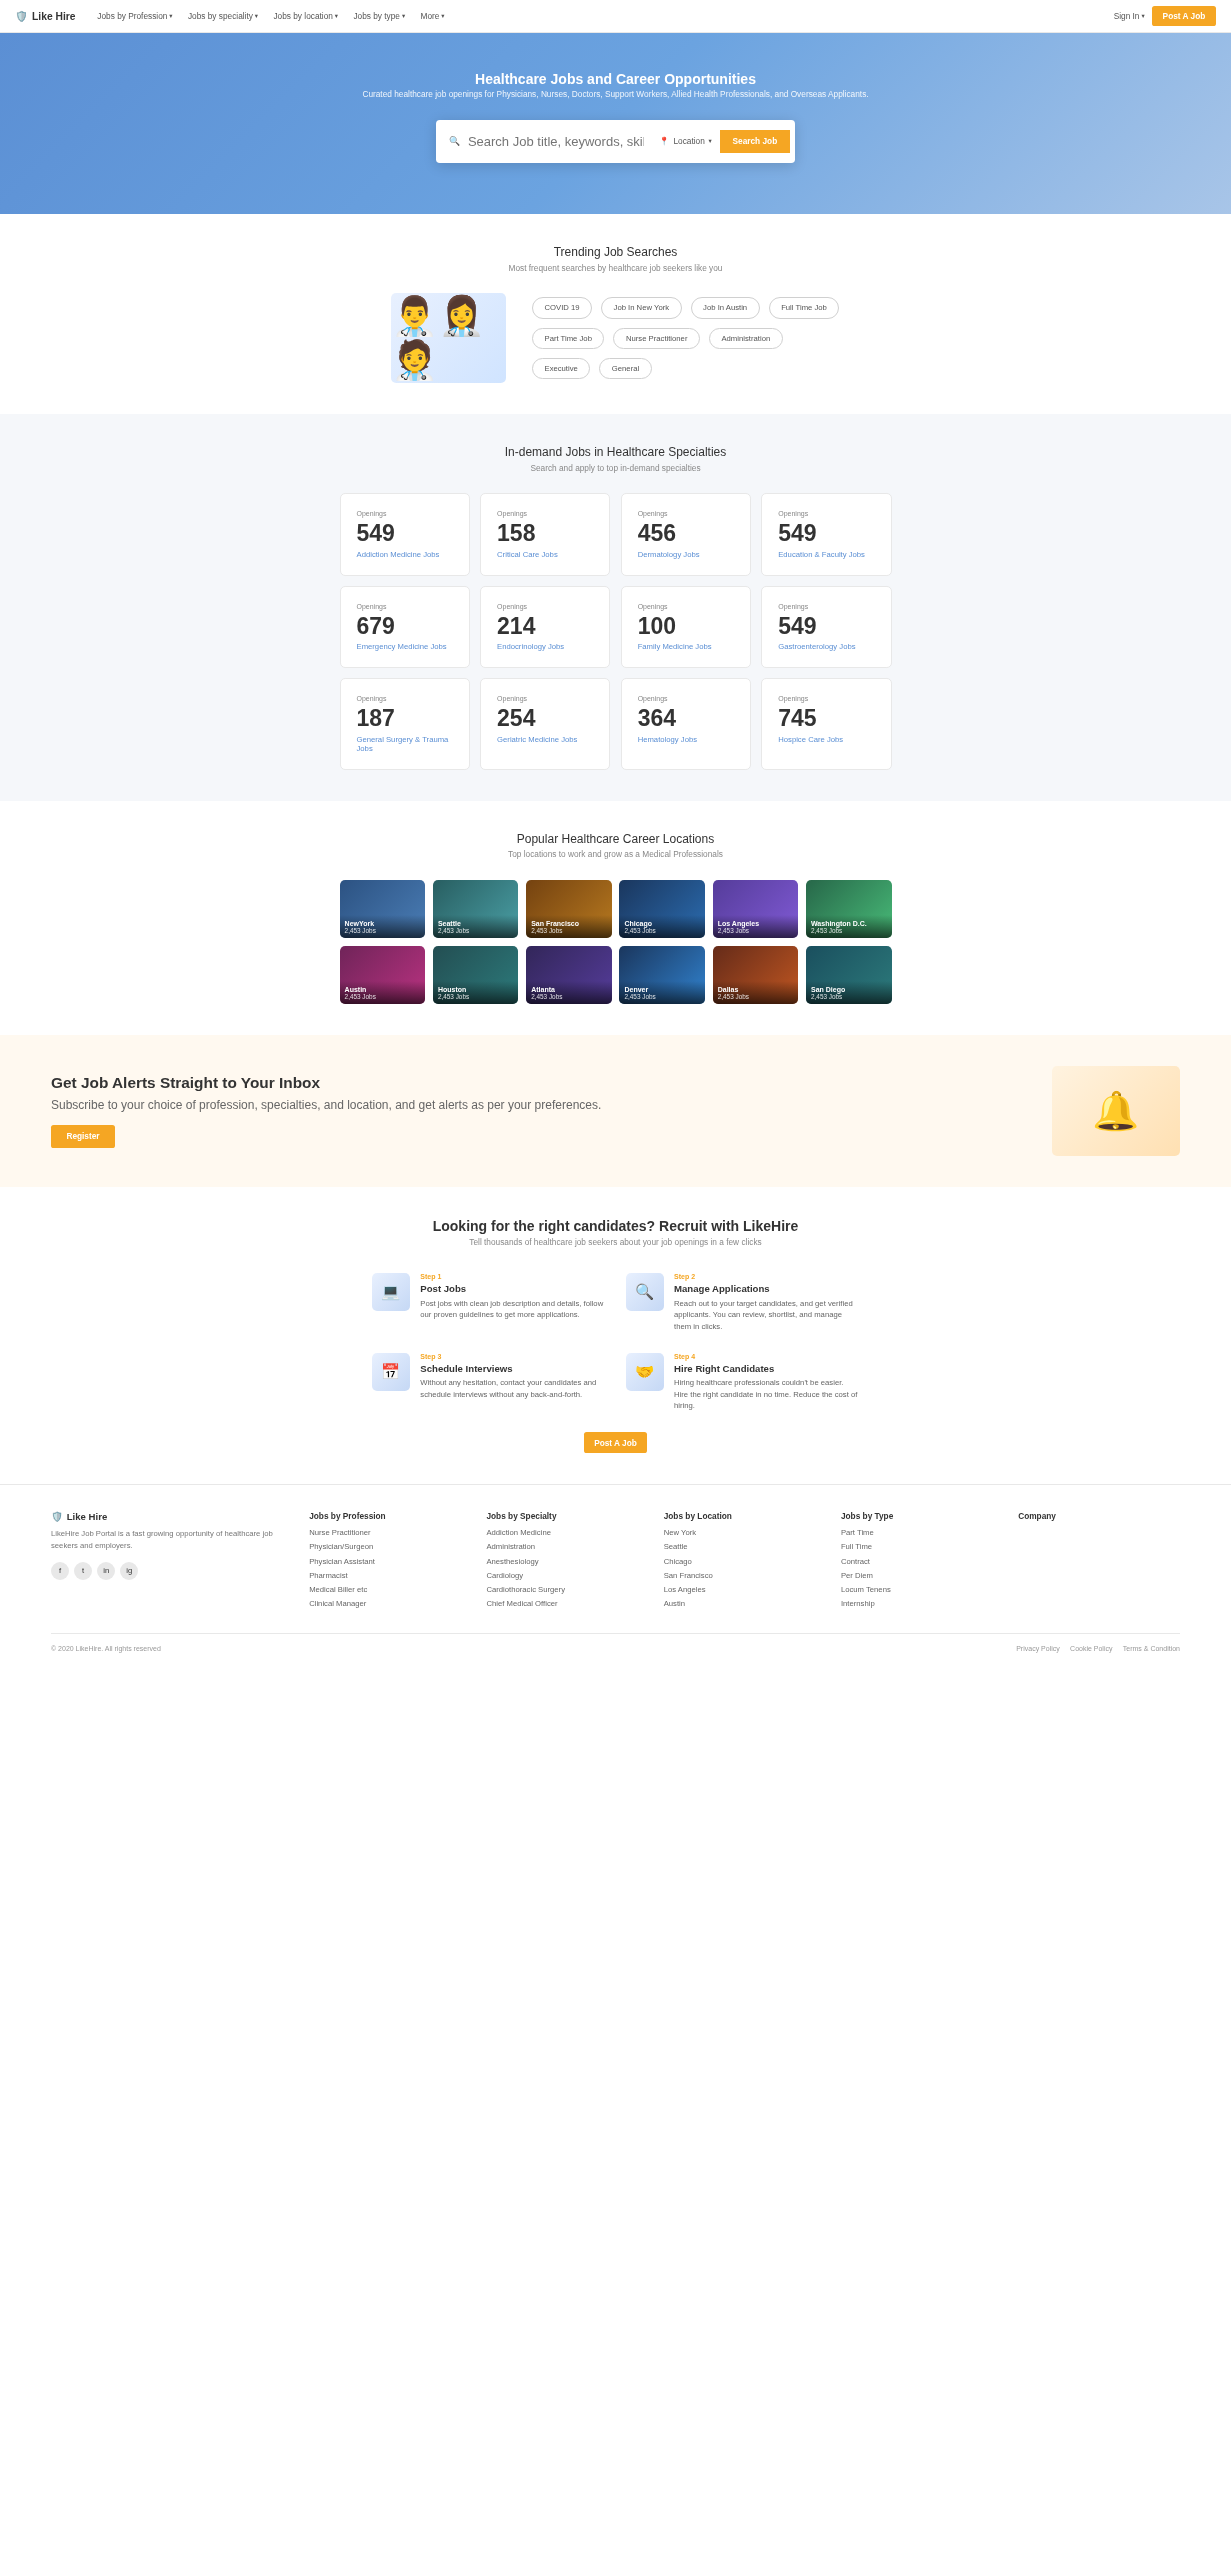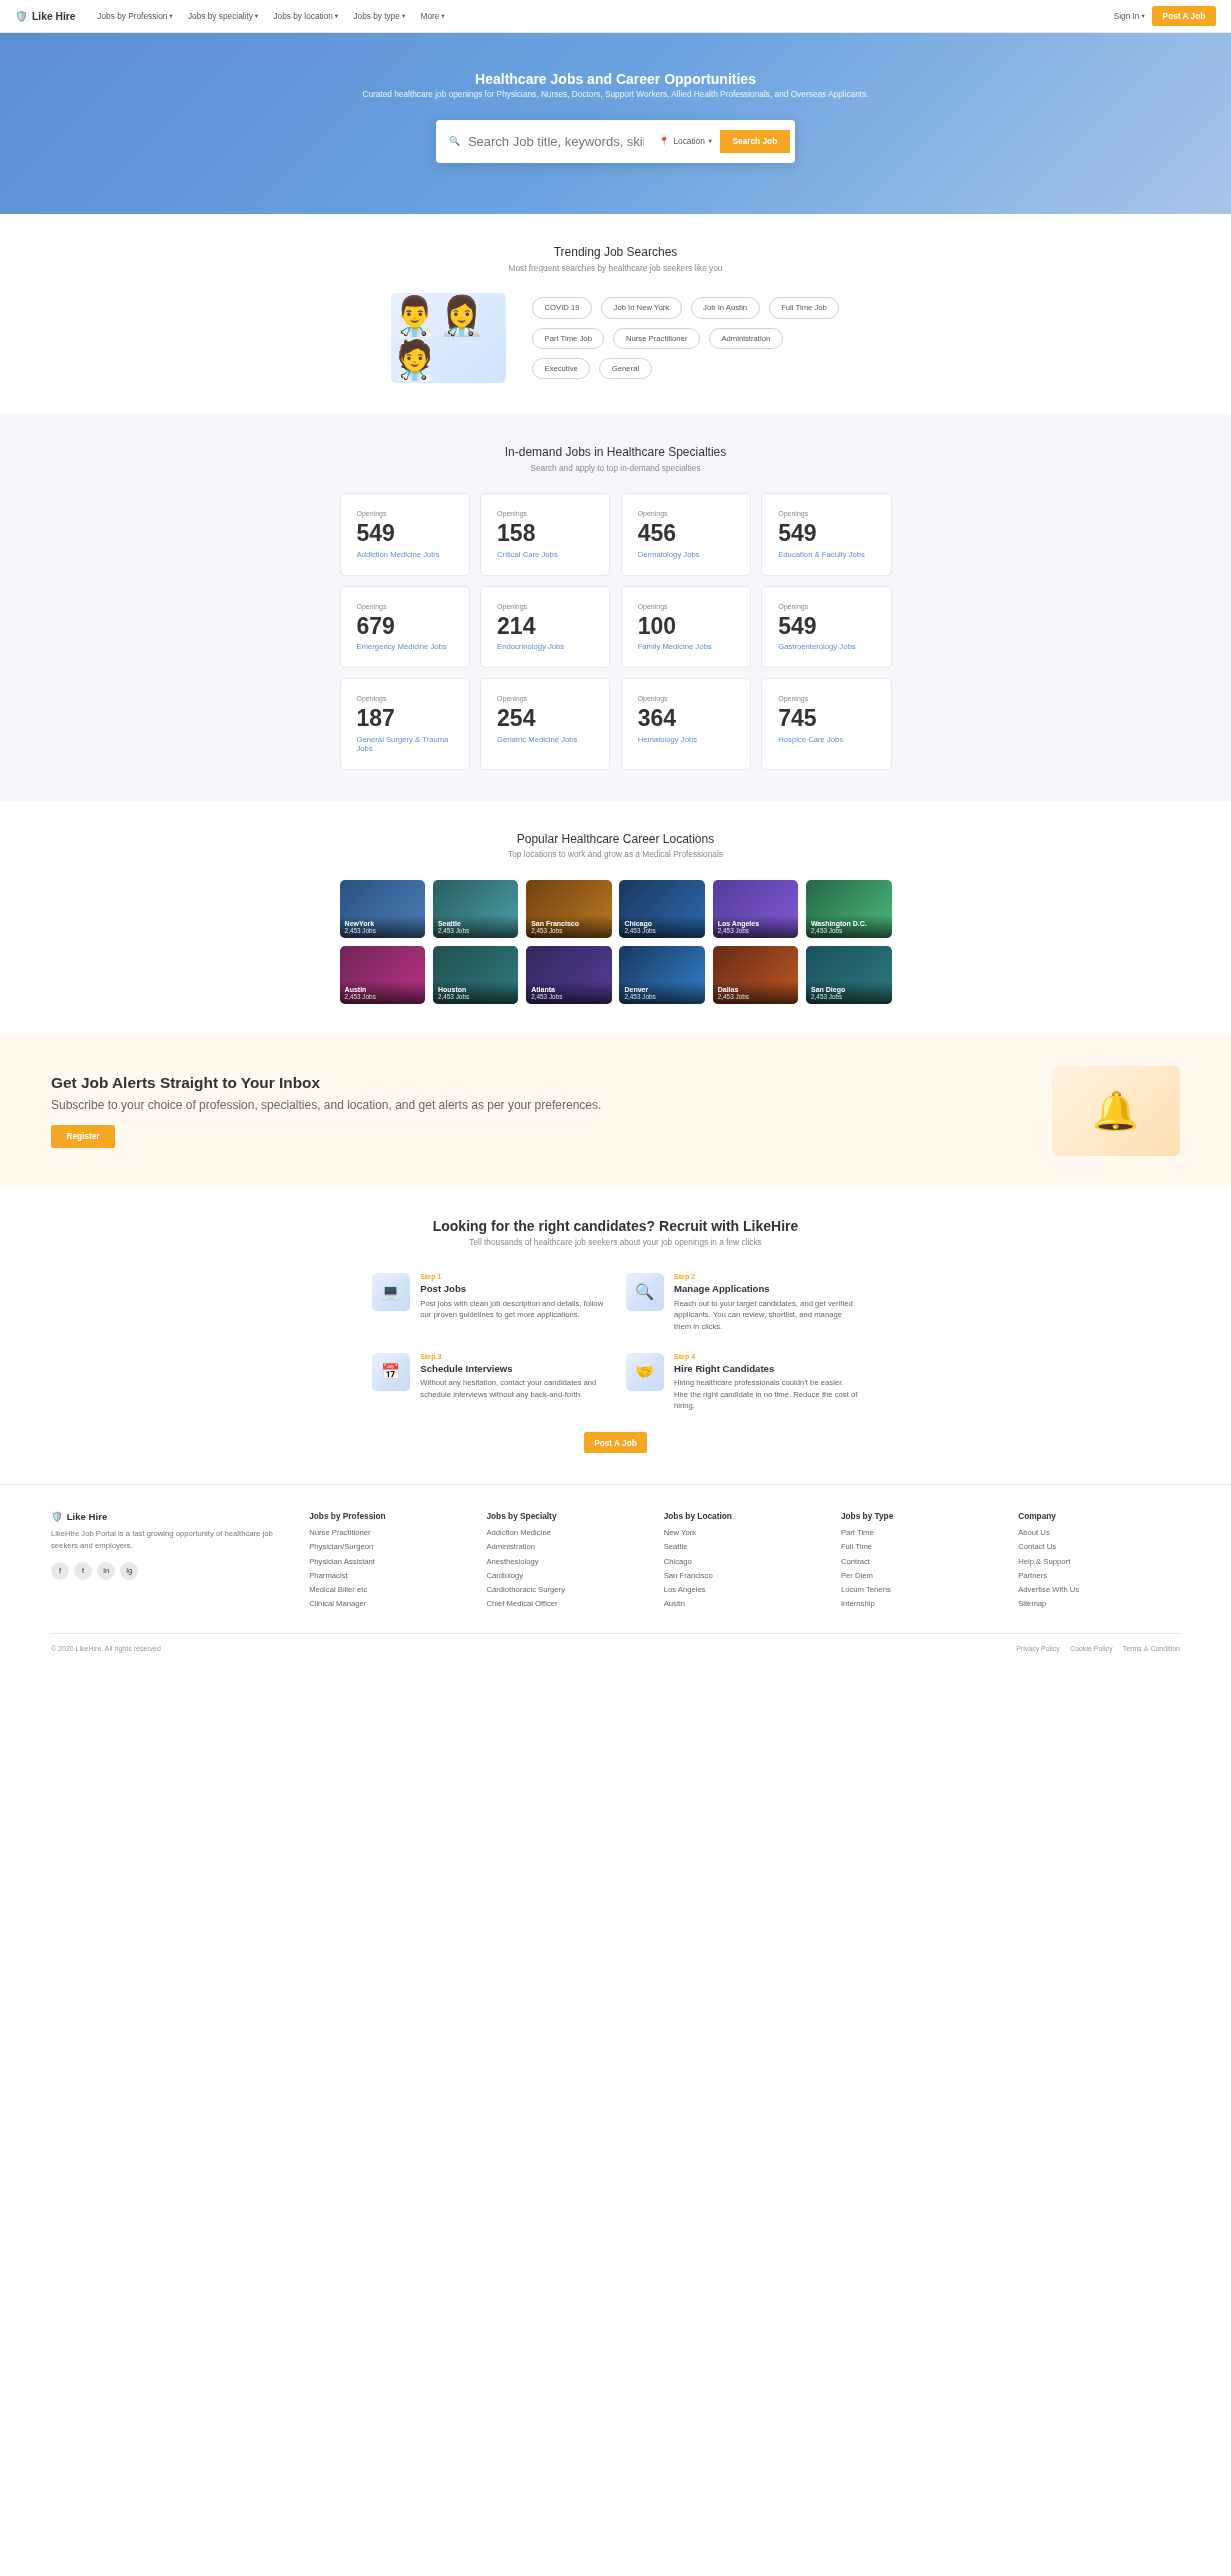--- a/index.html
+++ b/index.html
@@ -468,28 +468,20 @@
         <li>Full Time</li>
         <li>Contract</li>
         <li>Per Diem</li>
         <li>Locum Tenens</li>
         <li>Internship</li>
       </ul>
     </div>
 
     <div class="footer-col">
       <h4>Company</h4>
-      <ul>
-        <li>About Us</li>
-        <li>Contact Us</li>
-        <li>Help &amp; Support</li>
-        <li>Partners</li>
-        <li>Advertise With Us</li>
-        <li>Sitemap</li>
-      </ul>
     </div>
 
   </div>
   <div class="footer-bottom">
     <span class="footer-copy">© 2020 LikeHire. All rights reserved</span>
     <div class="footer-links">
       <span>Privacy Policy</span>
       <span>Cookie Policy</span>
       <span>Terms &amp; Condition</span>
     </div>

